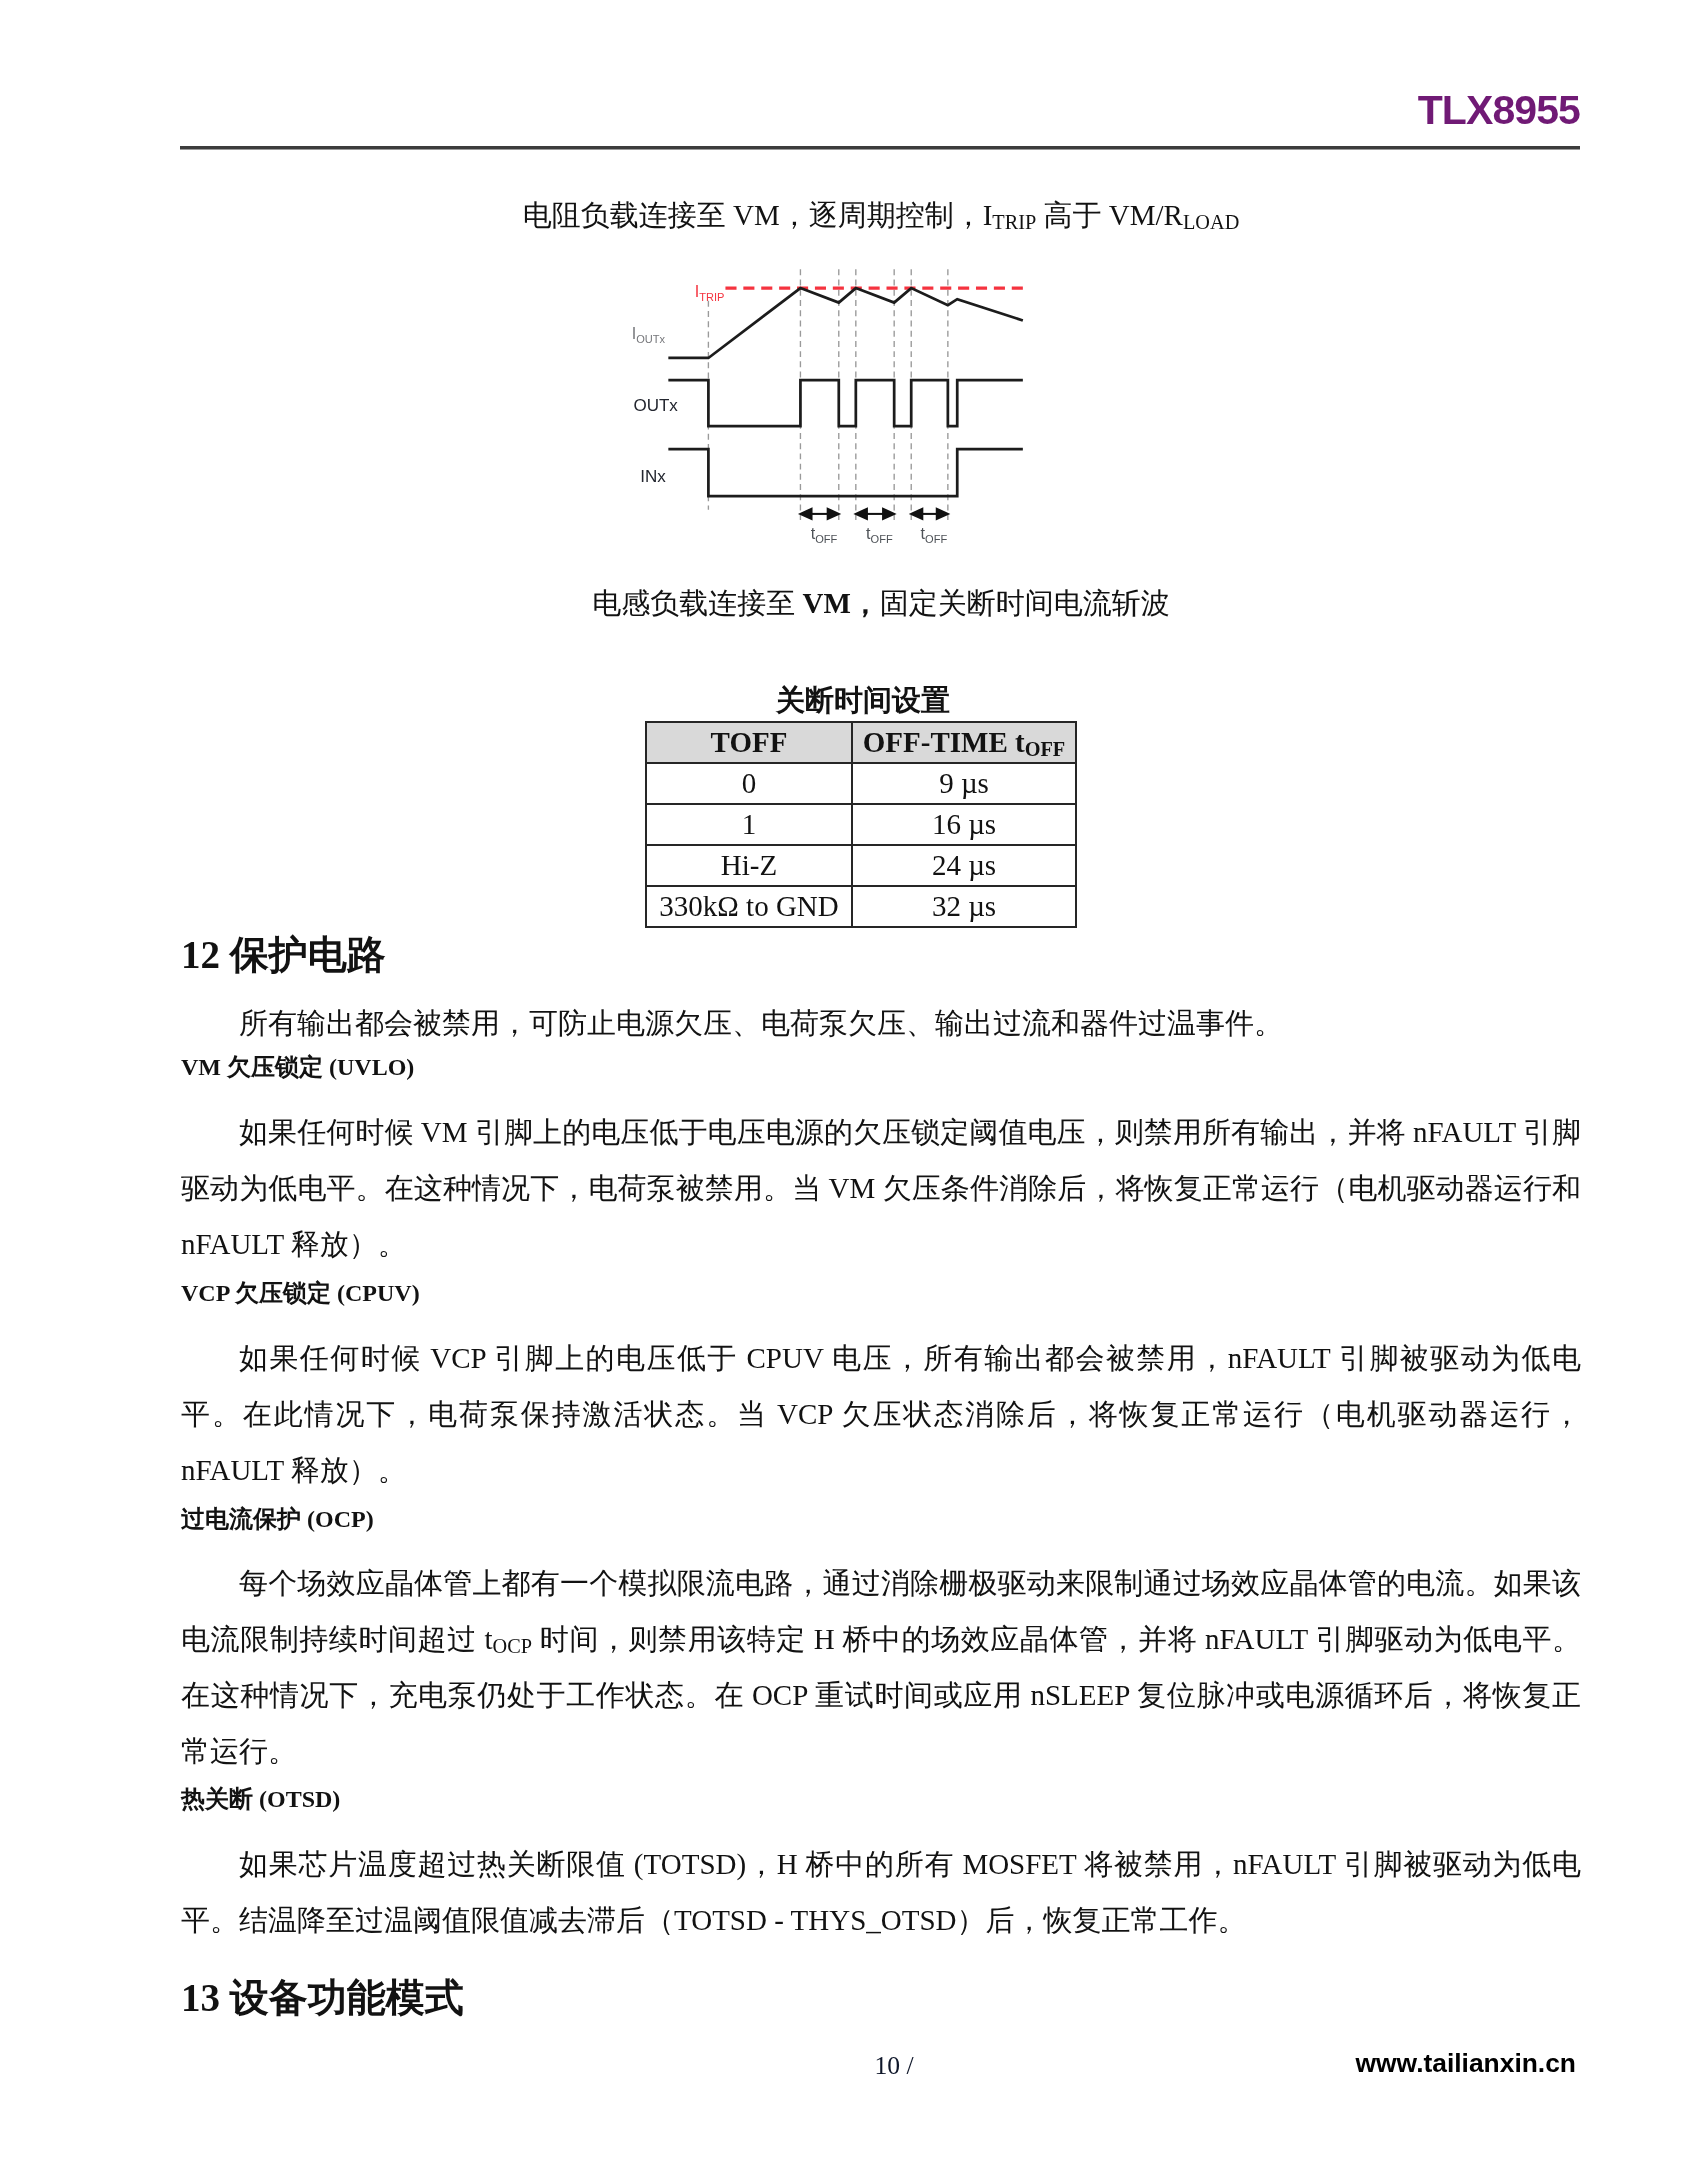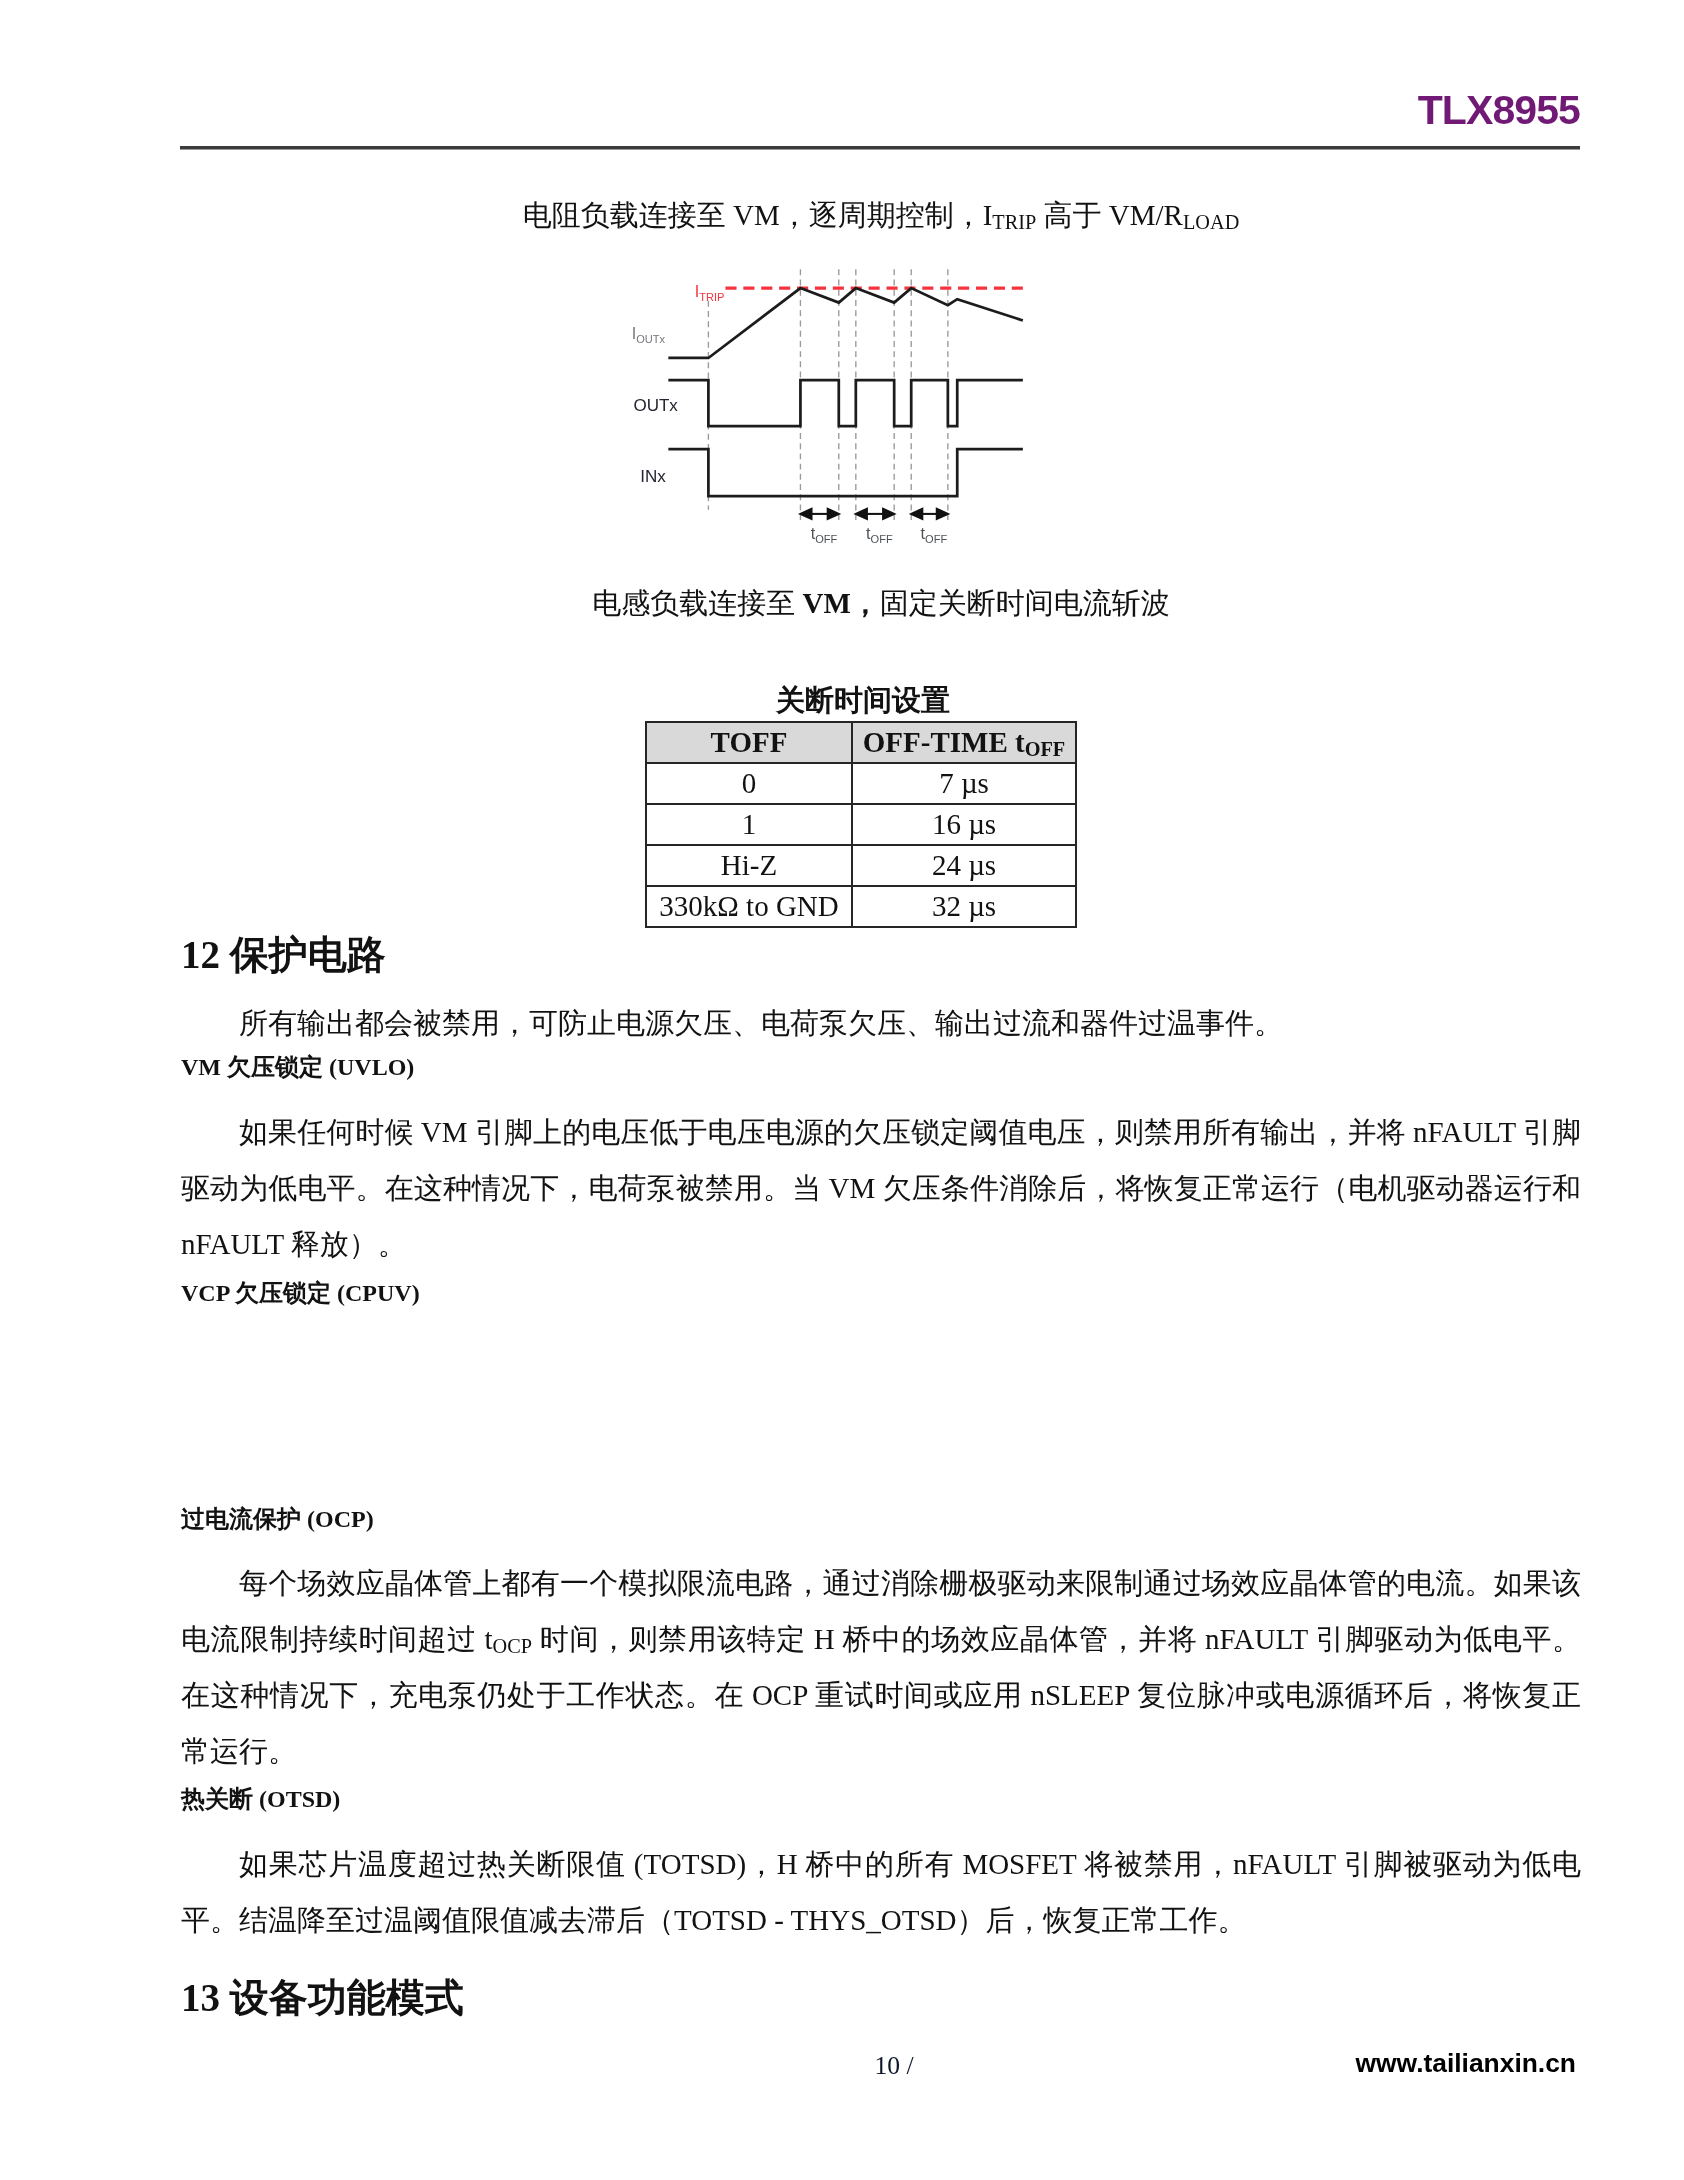--- a/index.html
+++ b/index.html
@@ -137,21 +137,21 @@
   <div class="tbl-title">关断时间设置</div>
 
   <table class="toff">
     <tbody>
         <tr class="hdr">
       <td class="c1">TOFF</td>
       <td class="c2"><span>OFF-TIME t</span><sub class="subsm">OFF</sub></td>
     </tr>
     <tr>
       <td class="c1">0</td>
-      <td class="c2">7 µs</td>
+      <td class="c2">9 µs</td>
     </tr>
     <tr>
       <td class="c1">1</td>
       <td class="c2">16 µs</td>
     </tr>
     <tr>
       <td class="c1">Hi-Z</td>
       <td class="c2">24 µs</td>
     </tr>
     <tr>
@@ -161,20 +161,21 @@
   </tbody>
     </table>
 
   <div class="h1" id="h12">12 保护电路</div>
   <div class="para" id="intro-p">所有输出都会被禁用，可防止电源欠压、电荷泵欠压、输出过流和器件过温事件。</div>
 
   <div class="subhead" id="uvlo-h">VM 欠压锁定 (UVLO)</div>
   <div class="para" id="uvlo-p">如果任何时候 VM 引脚上的电压低于电压电源的欠压锁定阈值电压，则禁用所有输出，并将 nFAULT 引脚驱动为低电平。在这种情况下，电荷泵被禁用。当 VM 欠压条件消除后，将恢复正常运行（电机驱动器运行和 nFAULT 释放）。</div>
 
   <div class="subhead" id="cpuv-h">VCP 欠压锁定 (CPUV)</div>
+  <div class="para" id="cpuv-p">如果任何时候 VCP 引脚上的电压低于 CPUV 电压，所有输出都会被禁用，nFAULT 引脚被驱动为低电平。在此情况下，电荷泵保持激活状态。当 VCP 欠压状态消除后，将恢复正常运行（电机驱动器运行，nFAULT 释放）。</div>
 
   <div class="subhead" id="ocp-h">过电流保护 (OCP)</div>
   <div class="para" id="ocp-p"><span>每个场效应晶体管上都有一个模拟限流电路，通过消除栅极驱动来限制通过场效应晶体管的电流。如果该电流限制持续时间超过 t</span><sub class="subsm">OCP</sub><span> 时间，则禁用该特定 H 桥中的场效应晶体管，并将 nFAULT 引脚驱动为低电平。在这种情况下，充电泵仍处于工作状态。在 OCP 重试时间或应用 nSLEEP 复位脉冲或电源循环后，将恢复正常运行。</span></div>
 
   <div class="subhead" id="otsd-h">热关断 (OTSD)</div>
   <div class="para" id="otsd-p">如果芯片温度超过热关断限值 (TOTSD)，H 桥中的所有 MOSFET 将被禁用，nFAULT 引脚被驱动为低电平。结温降至过温阈值限值减去滞后（TOTSD - THYS_OTSD）后，恢复正常工作。</div>
 
   <div class="h1" id="h13">13 设备功能模式</div>
 
   <div class="footer-page">10 /</div>

